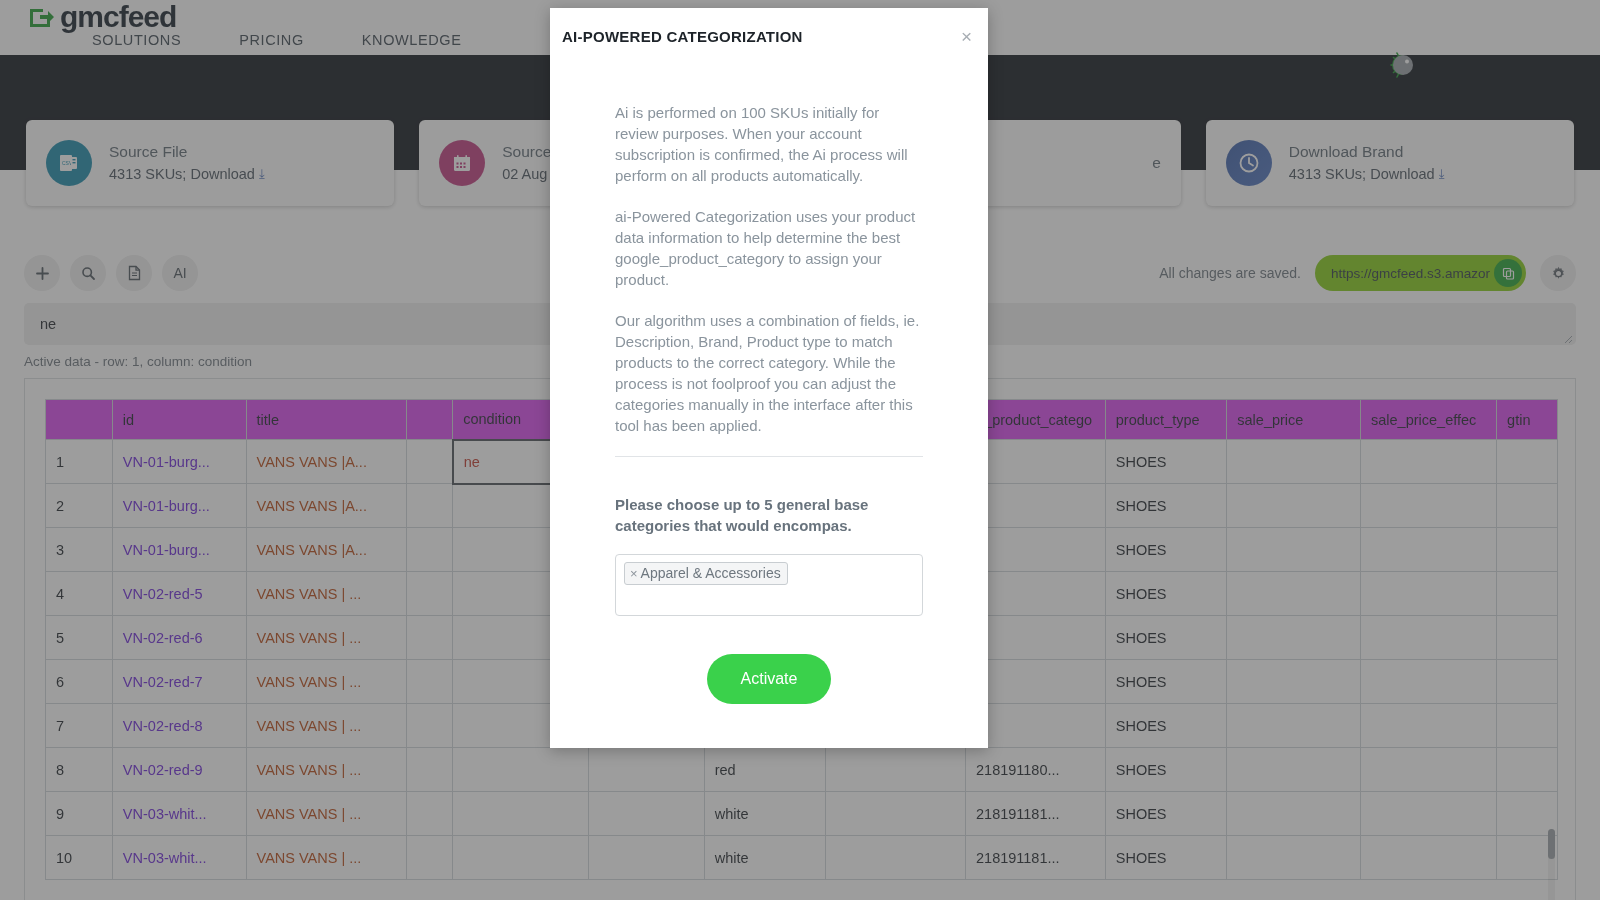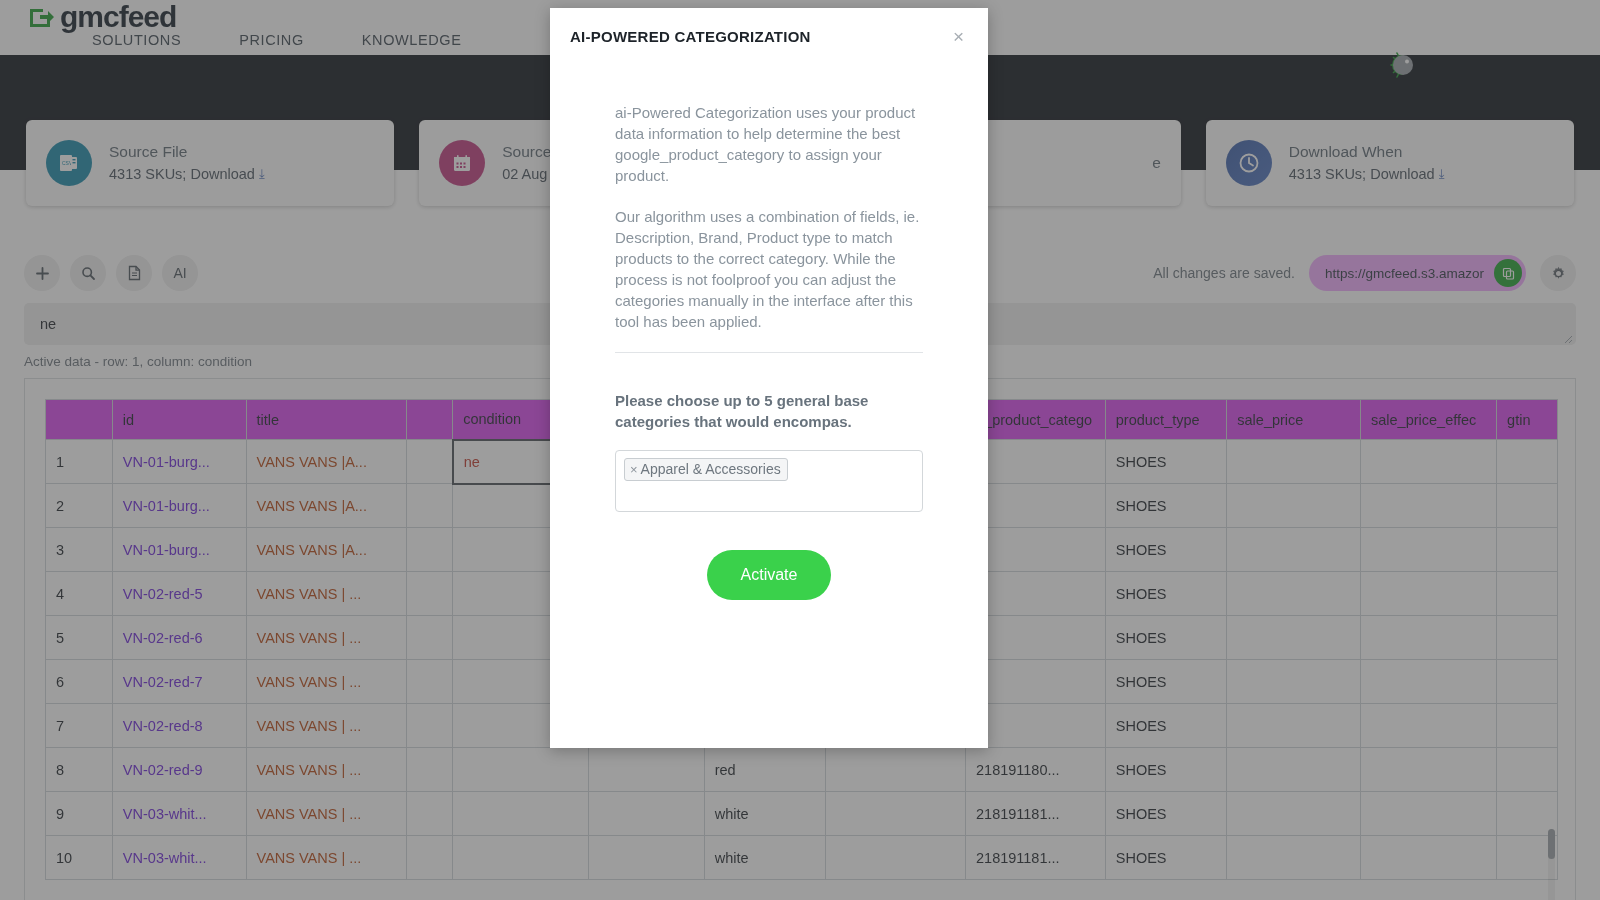--- a/index.html
+++ b/index.html
@@ -165,26 +165,26 @@
   }
   .toolbar-right {
     margin-left: auto;
     display: flex;
     align-items: center;
     gap: 14px;
   }
   .saved-text { font-size: 14px; color: #6b757d; }
   .url-pill {
     height: 36px;
-    background: #f0abfc;
+    background: #84cc16;
     border-radius: 18px;
     display: flex;
     align-items: center;
     padding: 0 4px 0 16px;
-    gap: 10px;
+    gap: 4px;
     max-width: 240px;
   }
   .url-text {
     font-size: 13.5px;
     color: #2f3a44;
     white-space: nowrap;
     overflow: hidden;
     text-overflow: clip;
   }
   .copy-btn {
@@ -326,21 +326,21 @@
     background: #ffffff;
     z-index: 60;
     box-shadow: 0 3px 14px rgba(0,0,0,0.25);
     display: flex;
     flex-direction: column;
   }
   .modal-header {
     height: 56px;
     display: flex;
     align-items: center;
-    padding: 0 20px;
+    padding: 0 12px;
     flex: none;
   }
   .modal-title {
     font-size: 15px;
     font-weight: bold;
     letter-spacing: 0.25px;
     color: #1d2329;
   }
   .modal-close {
     margin-left: auto;
@@ -516,21 +516,21 @@
       </div>
 
       <div class="card">
         <span class="card-icon" style="background:linear-gradient(135deg,#3b5fa8,#4d74bf)">
           <svg width="24" height="24" viewBox="0 0 24 24">
             <circle cx="12" cy="12" r="8.5" fill="none" stroke="#fff" stroke-width="1.8"></circle>
             <path d="M12 7 v5 l4 2.5" fill="none" stroke="#fff" stroke-width="1.8" stroke-linecap="round"></path>
           </svg>
         </span>
         <div class="card-txt">
-          <div class="card-title">Download When</div>
+          <div class="card-title">Download Brand</div>
           <div class="card-sub">
             <span>4313 SKUs;  Download</span>
             <span class="dl-icon">⤓</span>
           </div>
         </div>
       </div>
 
     </div>
 
     <div class="toolbar">
@@ -786,20 +786,21 @@
   <div class="overlay"></div>
 
   <div class="modal">
 
     <div class="modal-header">
       <span class="modal-title">AI-POWERED CATEGORIZATION</span>
       <span class="modal-close">×</span>
     </div>
 
     <div class="modal-body">
+      <p class="p">Ai is performed on 100 SKUs initially for review purposes. When your account subscription is confirmed, the Ai process will perform on all products automatically.</p>
       <p class="p">ai-Powered Categorization uses your product data information to help determine the best google_product_category to assign your product.</p>
       <p class="p">Our algorithm uses a combination of fields, ie. Description, Brand, Product type to match products to the correct category. While the process is not foolproof you can adjust the categories manually in the interface after this tool has been applied.</p>
 
 
       <div class="divider"></div>
 
       <p class="label-bold">Please choose up to 5 general base categories that would encompas.</p>
 
       <div class="multiselect">
         <span class="chip">

